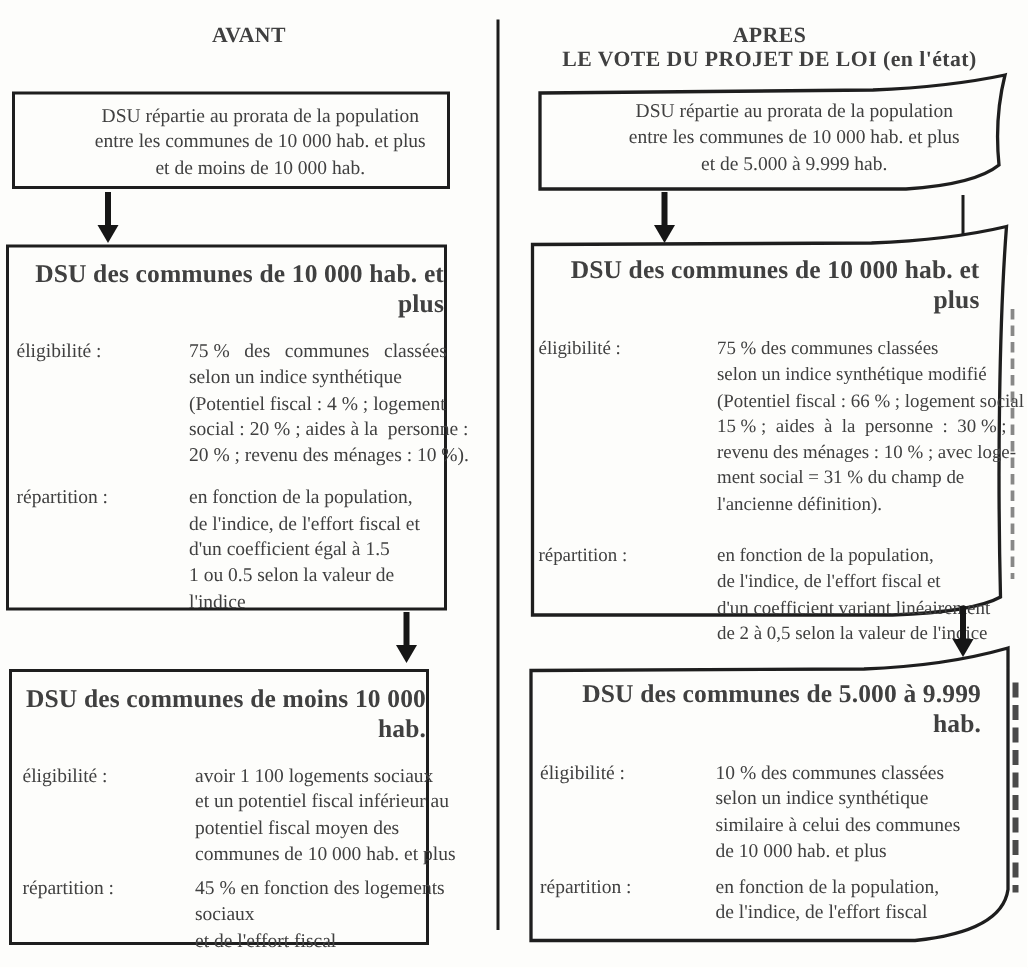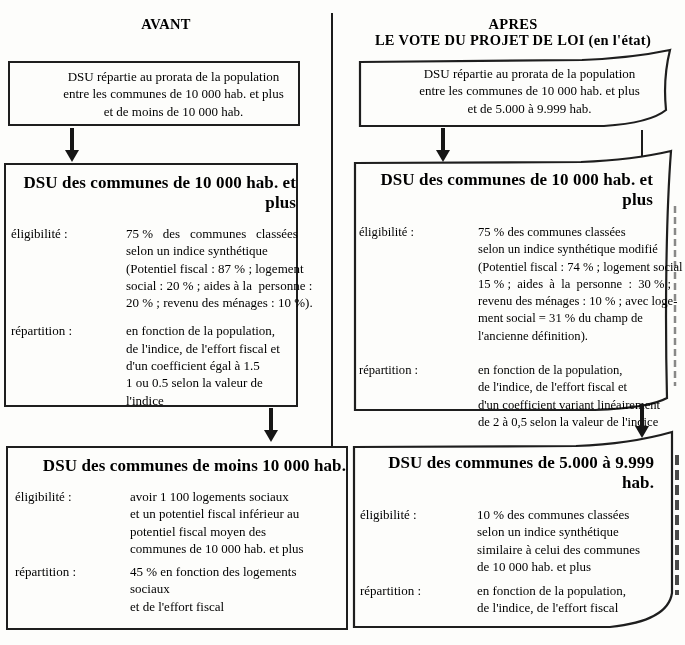--- a/index.html
+++ b/index.html
@@ -9,21 +9,21 @@
   }
   .divider{position:absolute;left:331px;top:13px;width:2px;height:607px;background:#1c1c1c;}
 
   .col-title{position:absolute;text-align:center;font-weight:bold;font-size:14.5px;line-height:15.5px;letter-spacing:.3px;}
   .col-title.left{left:0;top:17px;width:332px;}
   .col-title.right{left:345px;top:17px;width:336px;}
 
   .plainbox{position:absolute;border:2px solid #1e1e1e;background:#fdfdfb;box-sizing:border-box;}
   #l-intro{left:8px;top:61px;width:292px;height:65px;text-align:center;padding-top:5px;}
   #l-main{left:4px;top:163px;width:294px;height:244px;}
-  #l-small{left:6px;top:446px;width:342px;height:184px;}
+  #l-small{left:6px;top:446px;width:280px;height:184px;}
 
   .line{white-space:pre;font-size:13px;line-height:17.3px;padding-left:39px;}
   .line b{font-weight:normal;}
 
   .box-heading{text-align:right;font-weight:bold;font-size:17px;margin-top:8px;letter-spacing:.1px;}
   .sections{display:flex;flex-direction:column;margin-top:12px;padding:0 4px 0 5px;}
   .sec{display:flex;align-items:flex-start;}
   .sec-label{flex:0 0 76px;font-size:13px;line-height:17.3px;}
   .sec-lines{flex:1;}
 
@@ -44,21 +44,21 @@
   #r-small .box-heading{margin-top:0;}
   #r-small .sections{margin-top:13px;padding:0;}
   #r-small .sec-label{flex:0 0 78px;}
 
   .arrow{position:absolute;}
   .edge-line{position:absolute;left:641px;top:130px;width:2px;height:34px;background:#1c1c1c;}
 </style>
 </head>
 <body>
 
-<div class="canvas" style="color: #000000; background: rgb(253, 253, 251);">
+<div class="canvas" style="color: #404040; background: rgb(253, 253, 251);">
 
   <div class="divider"></div>
 
   <div class="col-title left">
     <div>AVANT</div>
   </div>
 
   <div class="plainbox" id="l-intro">
     <div class="intro-lines">
         <div class="line">DSU répartie au prorata de la population</div>
@@ -73,21 +73,21 @@
   </svg>
 
   <div class="plainbox" id="l-main">
     <div class="box-heading">DSU des communes de 10 000 hab. et plus</div>
     <div class="sections" style="row-gap:11px">
         <div class="sec">
           <div class="sec-label">éligibilité :</div>
           <div class="sec-lines">
             <div class="line">75 %   des   communes   classées</div>
             <div class="line">selon un indice synthétique</div>
-            <div class="line">(Potentiel fiscal : 87 % ; logement</div>
+            <div class="line">(Potentiel fiscal : 4 % ; logement</div>
             <div class="line">social : 20 % ; aides à la  personne :</div>
             <div class="line">20 % ; revenu des ménages : 10 %).</div>
           </div>
         </div>
         <div class="sec">
           <div class="sec-label">répartition :</div>
           <div class="sec-lines">
             <div class="line">en fonction de la population,</div>
             <div class="line">de l'indice, de l'effort fiscal et</div>
             <div class="line">d'un coefficient égal à 1.5</div>
@@ -154,21 +154,21 @@
       <line x1="326" y1="60" x2="326" y2="240" stroke="#4a4a4a" stroke-width="2.5" stroke-dasharray="7 4" opacity="0.65"></line>
     </svg>
     <div class="curl-content">
       <div class="box-heading">DSU des communes de 10 000 hab. et plus</div>
       <div class="sections" style="row-gap:17px">
           <div class="sec">
             <div class="sec-label">éligibilité :</div>
             <div class="sec-lines">
               <div class="line">75 % des communes classées</div>
               <div class="line"><b>selon un indice synthétique modifié</b></div>
-              <div class="line">(Potentiel fiscal : <b>74 %</b> ; logement social :</div>
+              <div class="line">(Potentiel fiscal : <b>66 %</b> ; logement social :</div>
               <div class="line"><b>15 %</b> ;  aides  à  la  personne  :  <b>30 %</b> ;</div>
               <div class="line">revenu des ménages : <b>10 %</b> ; avec loge-</div>
               <div class="line">ment social = 31 % du champ de</div>
               <div class="line">l'ancienne définition).</div>
             </div>
           </div>
           <div class="sec">
             <div class="sec-label">répartition :</div>
             <div class="sec-lines">
               <div class="line">en fonction de la population,</div>

